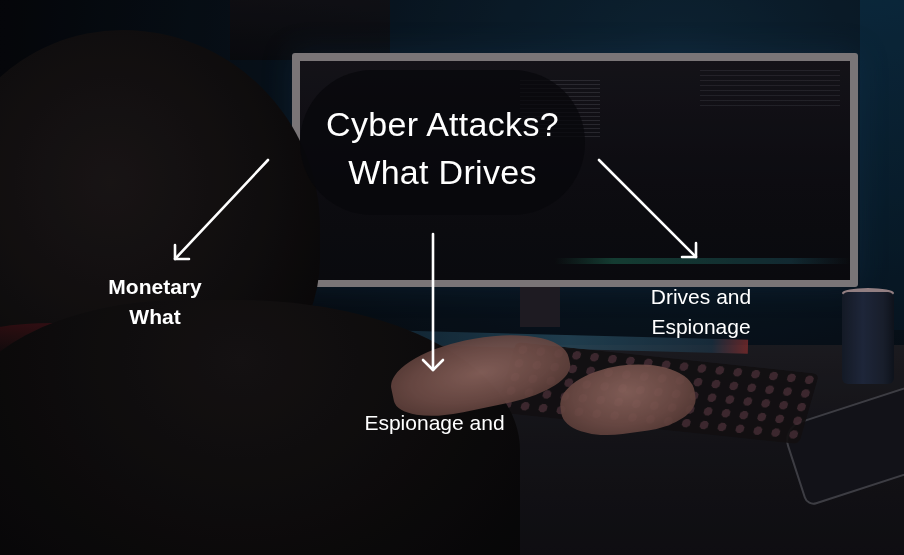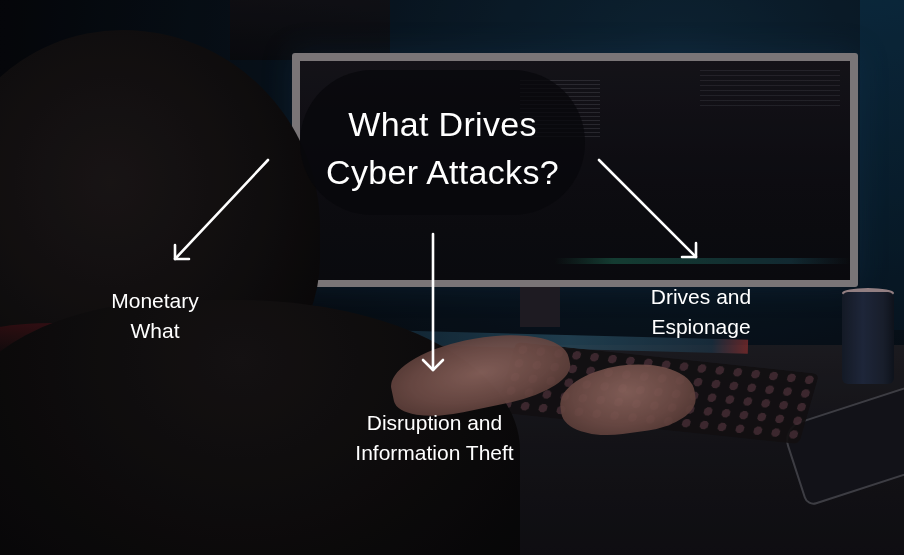--- a/index.html
+++ b/index.html
@@ -65,21 +65,21 @@
     background: #cbb0b5; border-radius: 50%; }
   
   .overlay { left: 0; top: 0; width: 904px; height: 555px; background: rgba(0,0,0,.28); }
 
   
   .bubble { left: 300px; top: 70px; width: 285px; height: 145px;
     background: rgba(8,8,12,.78); border-radius: 72px; }
   .title { left: 300px; top: 100px; width: 285px; text-align: center;
     color: #ffffff; font-size: 34px; line-height: 48px; letter-spacing: .3px; }
   .label { color: #ffffff; font-size: 21px; line-height: 30px; text-align: center; }
-  .label-left { left: 80px; top: 286px; width: 150px; }
+  .label-left { left: 80px; top: 272px; width: 150px; font-weight: bold; }
   .label-right { left: 610px; top: 282px; width: 182px; }
   .label-bottom { left: 322px; top: 408px; width: 225px; }
   svg.arrows { position: absolute; left: 0; top: 0; }
 </style>
 </head>
 <body>
 
 <div class="canvas">
 
   <div class="layer wall-panel"></div>
@@ -98,22 +98,22 @@
   <div class="layer can"></div>
   <div class="layer hood"></div>
   <div class="layer chair-red"></div>
   <div class="layer shoulder"></div>
   <div class="layer hand-left"></div>
   <div class="layer hand-right"></div>
   <div class="layer overlay"></div>
 
   <div class="layer bubble"></div>
   <div class="layer title">
+    <div>Cyber Attacks?</div>
     <div>What Drives</div>
-    <div>Cyber Attacks?</div>
   </div>
 
   <svg class="arrows" width="904" height="555" viewBox="0 0 904 555">
     <g stroke="#ffffff" stroke-width="2.6" fill="none" stroke-linecap="round" stroke-linejoin="round">
       <g>
         <line x1="268" y1="160" x2="175" y2="259"></line>
         <polyline points="175,245 175,259 189,259"></polyline>
       </g>
       <g>
         <line x1="433" y1="234" x2="433" y2="370"></line>
@@ -124,20 +124,19 @@
         <polyline points="682,257 696,257 696,243"></polyline>
       </g>
     </g>
   </svg>
 
   <div class="layer label label-left">
     <div>Monetary</div>
     <div>What</div>
   </div>
   <div class="layer label label-bottom">
-    <div>Disruption and</div>
-    <div>Information Theft</div>
+    <div>Espionage and</div>
   </div>
   <div class="layer label label-right">
     <div>Drives and</div>
     <div>Espionage</div>
   </div>
 </div>
 
 </body></html>

